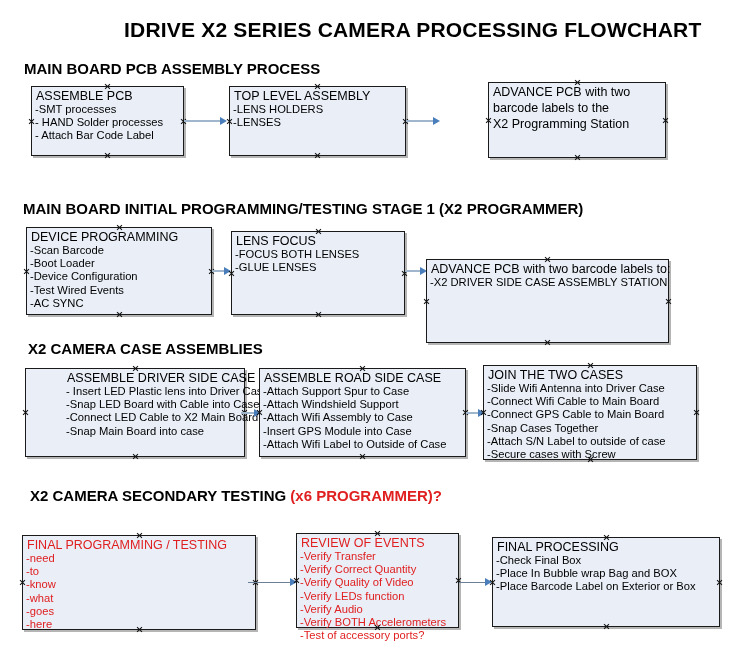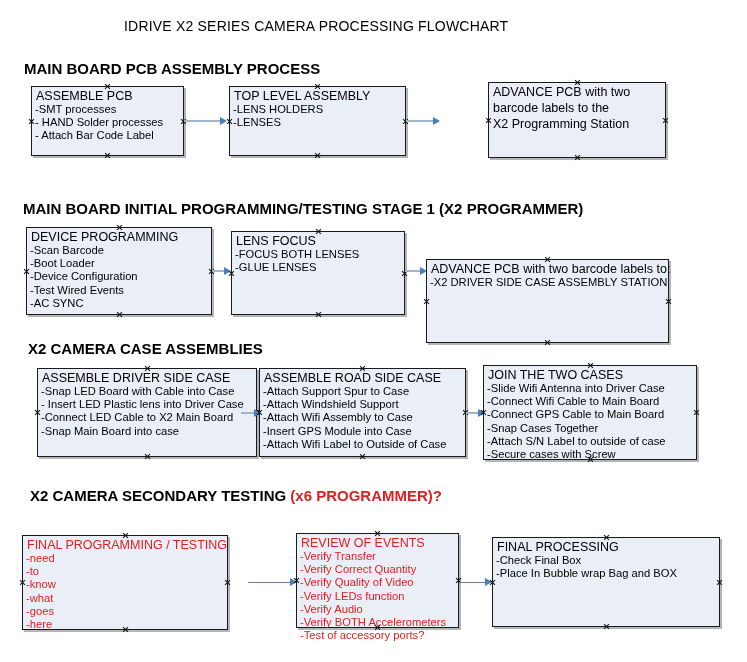--- a/index.html
+++ b/index.html
@@ -8,22 +8,22 @@
     background:#ffffff;
     font-family:"Liberation Sans", sans-serif;
     color:#000;
     overflow:hidden;
     position:relative;
   }
   #canvas{position:absolute;left:0;top:0;width:747px;height:662px;}
 
   .doc-title{
     position:absolute;
-    font-weight:normal;
-    font-size:14px;
+    font-weight:bold;
+    font-size:21px;
     letter-spacing:.2px;
     white-space:nowrap;
     text-align:center;
   }
   .section-head{
     position:absolute;
     font-weight:bold;
     font-size:15px;
     white-space:nowrap;
   }
@@ -175,24 +175,24 @@
     <span class="handle h-t"></span>
     <span class="handle h-b"></span>
     <span class="handle h-l"></span>
     <span class="handle h-r"></span>
   </div>
 
   <div class="section-head" style="left:28px;top:340px;">
     <span>X2 CAMERA CASE ASSEMBLIES</span>
   </div>
 
-  <div class="node" style="left:37px;top:368px;width:220px;height:89px;">
+  <div class="node" style="left:25px;top:368px;width:220px;height:89px;padding-left:37px;">
     <div class="n-title">ASSEMBLE DRIVER SIDE CASE</div>
+    <div class="n-line">- Insert LED Plastic lens into Driver Case</div>
     <div class="n-line">-Snap LED Board with Cable into Case</div>
-    <div class="n-line">- Insert LED Plastic lens into Driver Case</div>
     <div class="n-line">-Connect LED Cable to X2 Main Board</div>
     <div class="n-line">-Snap Main Board into case</div>
     <span class="handle h-t"></span>
     <span class="handle h-b"></span>
     <span class="handle h-l"></span>
     <span class="handle h-r"></span>
   </div>
 
   <div class="conn" style="left:241px;top:412px;width:17px;"></div>
   <div class="arrowhead" style="left:254px;top:408.5px;"></div>
@@ -224,21 +224,21 @@
     <span class="handle h-t"></span>
     <span class="handle h-b"></span>
     <span class="handle h-l"></span>
     <span class="handle h-r"></span>
   </div>
 
   <div class="section-head" style="left:30px;top:487px;">
     <span>X2 CAMERA SECONDARY TESTING </span><span class="accent">(x6 PROGRAMMER)?</span>
   </div>
 
-  <div class="node red" style="left:22px;top:535px;width:206px;height:95px;">
+  <div class="node red" style="left:22px;top:535px;width:234px;height:95px;">
     <div class="n-title">FINAL PROGRAMMING / TESTING</div>
     <div class="n-line">-need</div>
     <div class="n-line">-to</div>
     <div class="n-line">-know</div>
     <div class="n-line">-what</div>
     <div class="n-line">-goes</div>
     <div class="n-line">-here</div>
     <span class="handle h-t"></span>
     <span class="handle h-b"></span>
     <span class="handle h-l"></span>
@@ -263,19 +263,20 @@
     <span class="handle h-r"></span>
   </div>
 
   <div class="stub" style="left:459px;top:582px;width:32px;"></div>
   <div class="arrowhead" style="left:485px;top:578px;"></div>
 
   <div class="node" style="left:492px;top:537px;width:228px;height:90px;">
     <div class="n-title">FINAL PROCESSING</div>
     <div class="n-line">-Check Final Box</div>
     <div class="n-line">-Place In Bubble wrap Bag and BOX</div>
+    <div class="n-line">-Place Barcode Label on Exterior or Box</div>
     <span class="handle h-t"></span>
     <span class="handle h-b"></span>
     <span class="handle h-l"></span>
     <span class="handle h-r"></span>
   </div>
 
 </div>
 
 </body></html>

